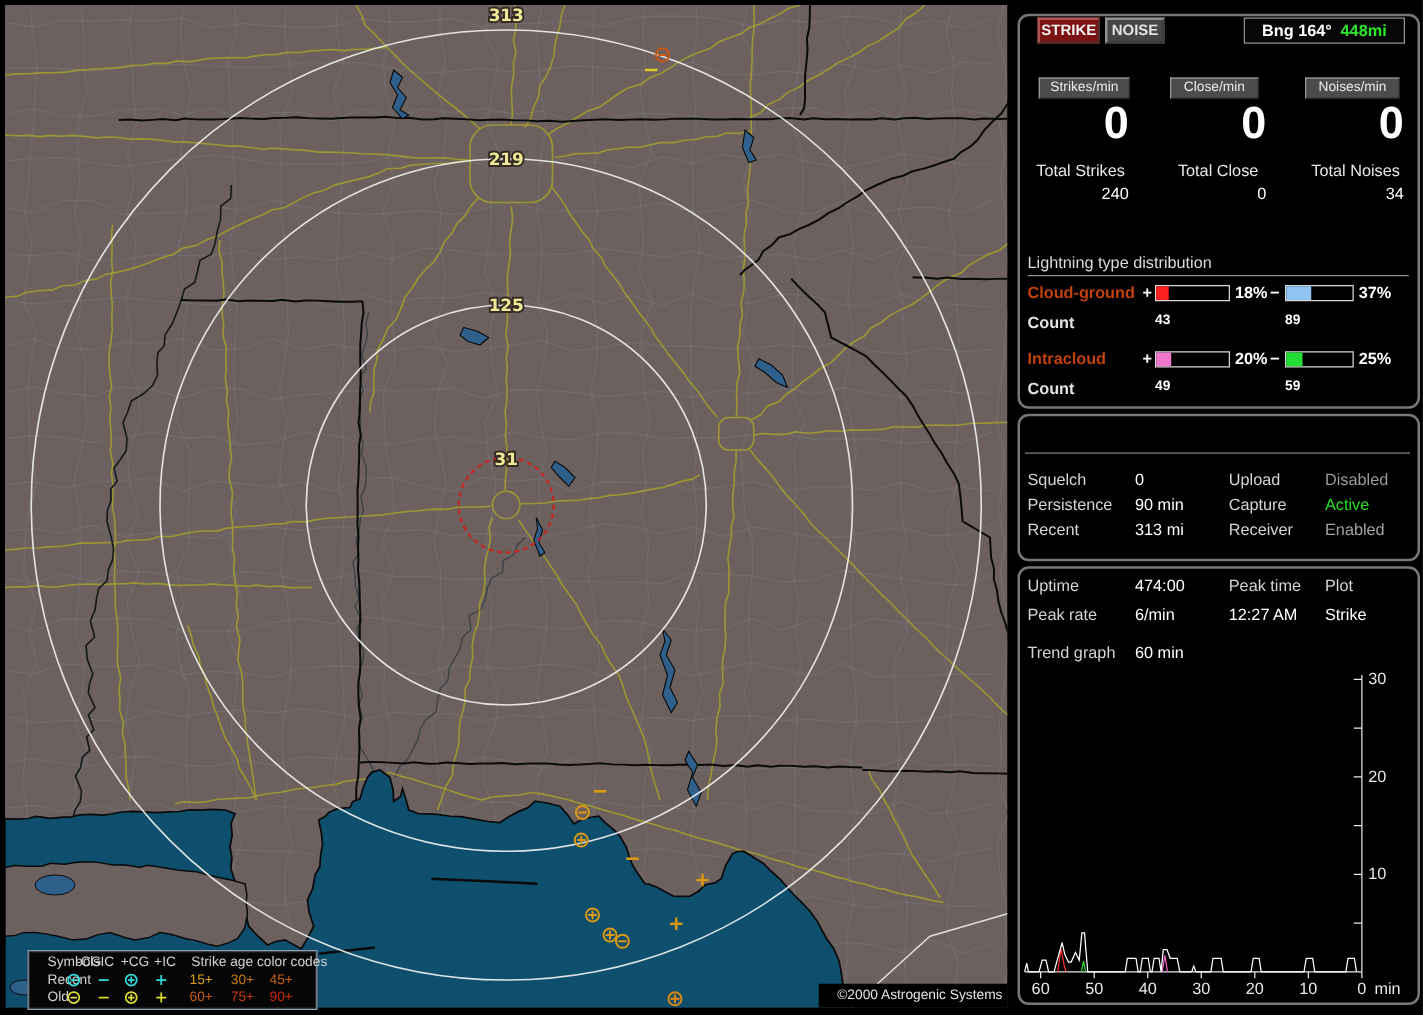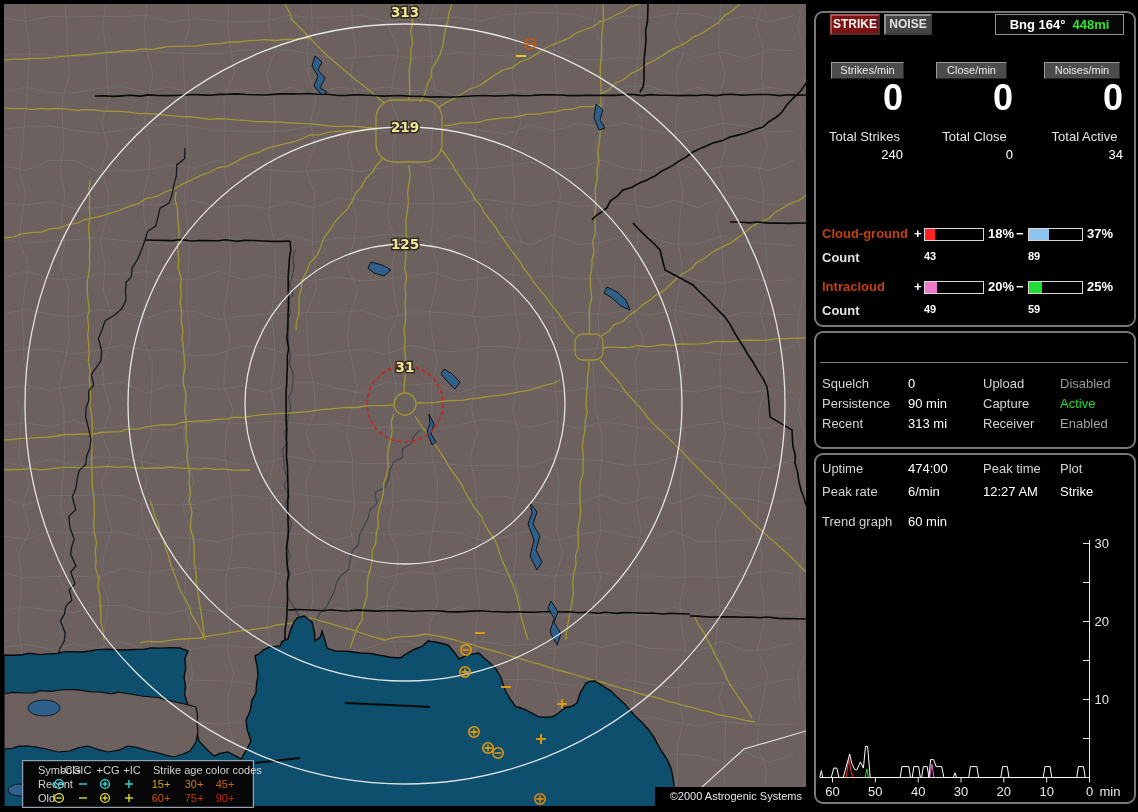--- a/index.html
+++ b/index.html
@@ -316,24 +316,25 @@
     <div class="total-label">Total Strikes</div>
     <div class="total-value">240</div>
   </div>
   <div class="ctr-col" style="left:936px;">
     <div class="bigzero">0</div>
     <div class="total-label">Total Close</div>
     <div class="total-value">0</div>
   </div>
   <div class="ctr-col" style="left:1046px;">
     <div class="bigzero">0</div>
-    <div class="total-label">Total Active</div>
+    <div class="total-label">Total Noises</div>
     <div class="total-value">34</div>
   </div>
 
+  <div id="dist-title" class="abs">Lightning type distribution</div>
 
   <div class="dist-label" style="top:226px;">Cloud-ground</div>
   <span class="dist-sign" style="left:914px;top:226px;">+</span>
   <div class="bar" style="left:924px;top:228px;width:58px;">
     <div style="background: rgb(255, 32, 32); width: 18%;"></div>
   </div>
   <span class="dist-pct" style="left:988px;top:226px;">18%</span>
   <span class="dist-sign" style="left:1016px;top:226px;">−</span>
   <div class="bar" style="left:1028px;top:228px;width:53px;">
     <div style="background: rgb(143, 195, 240); width: 37%;"></div>

